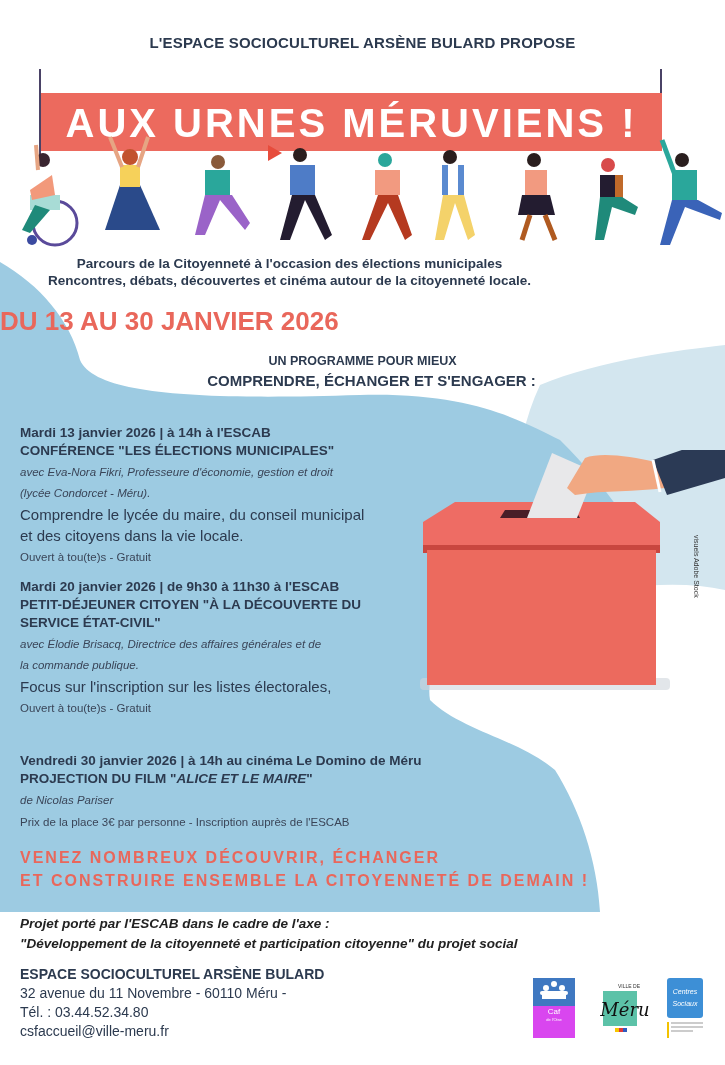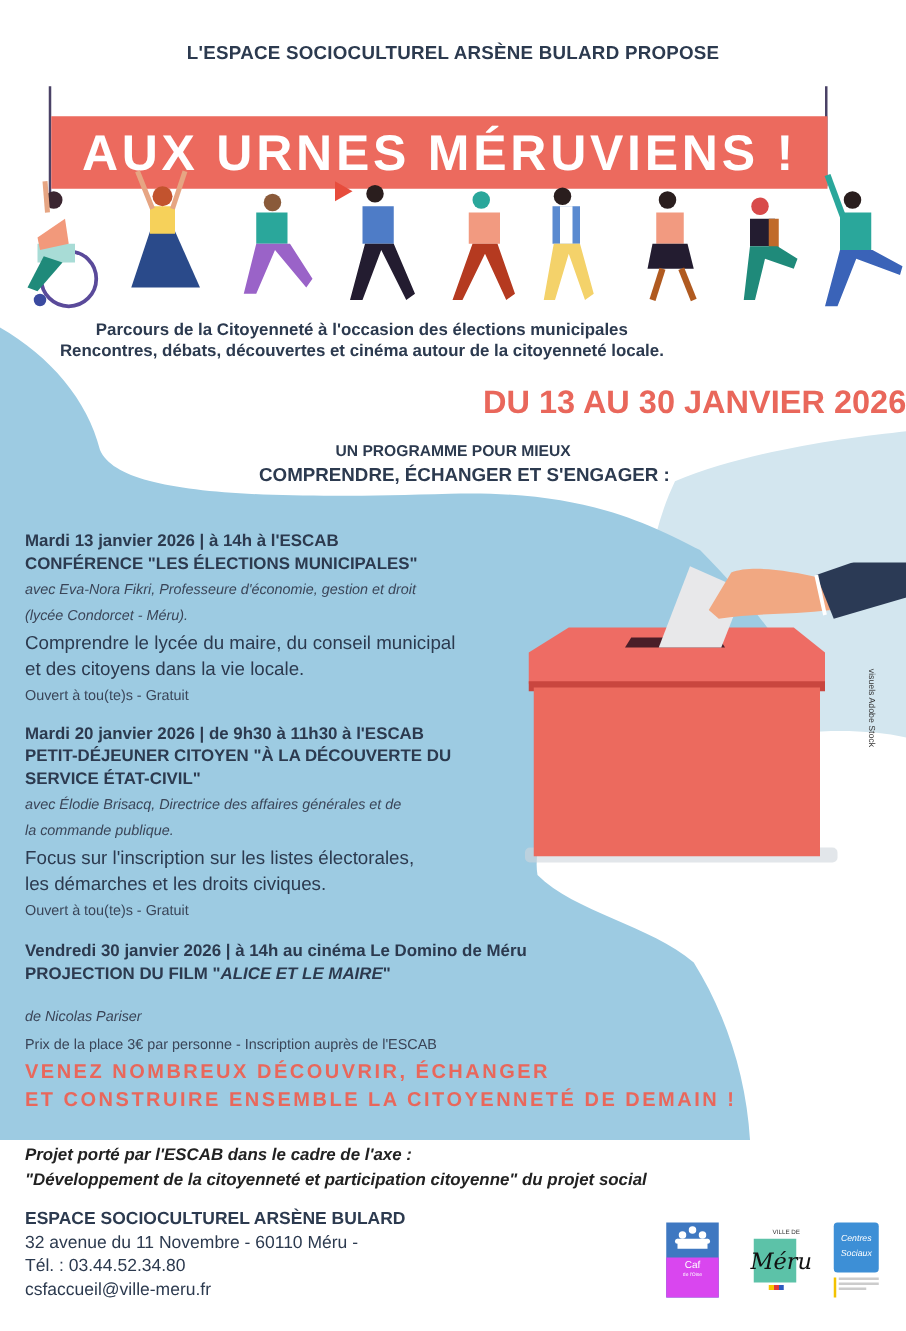--- a/index.html
+++ b/index.html
@@ -5,21 +5,21 @@
   html,body{margin:0;padding:0;}
   body{width:725px;height:1065px;position:relative;overflow:hidden;background:#ffffff;font-family:"Liberation Sans",sans-serif;color:#2c3a4f;}
   .abs{position:absolute;}
   .bg-svg{position:absolute;left:0;top:0;width:725px;height:1065px;z-index:0;}
   .layer{position:relative;z-index:2;}
   .kicker{position:absolute;left:0;width:725px;top:34px;text-align:center;font-size:15px;font-weight:bold;letter-spacing:0.2px;color:#2c3a4f;}
   .banner{position:absolute;left:41px;top:69px;width:621px;height:58px;background:#ec6a5e;color:#fff;text-align:center;font-size:40px;font-weight:bold;letter-spacing:3px;line-height:60px;margin-top:24px;}
   .pole{position:absolute;width:2px;background:#4a4266;}
   .people{position:absolute;left:10px;top:135px;width:715px;height:115px;}
   .intro{position:absolute;left:0;width:579px;top:255px;text-align:center;font-size:13.5px;font-weight:bold;color:#2c3a4f;line-height:17px;}
-  .dates{position:absolute;left:0;width:725px;top:306px;text-align:right;font-size:26px;font-weight:bold;color:#e9675b;}
+  .dates{position:absolute;left:0;width:725px;top:306px;text-align:left;font-size:26px;font-weight:bold;color:#e9675b;}
   .prog1{position:absolute;left:0;width:725px;top:354px;text-align:center;font-size:12.5px;font-weight:bold;color:#2c3a4f;}
   .prog2{position:absolute;left:11px;width:721px;top:372px;text-align:center;font-size:15px;font-weight:bold;color:#2c3a4f;}
   .event{position:absolute;left:20px;width:390px;color:#2c3a4f;}
   .ev-head{font-size:13.5px;font-weight:bold;line-height:18px;}
   .ev-by{font-size:11.5px;font-style:italic;line-height:21px;color:#3a4558;}
   .ev-desc{font-size:15px;line-height:21px;color:#2c3a4f;}
   .ev-note{font-size:11.5px;line-height:22px;color:#3a4558;}
   .cta{position:absolute;left:20px;top:846px;font-size:16px;font-weight:bold;letter-spacing:2px;color:#e9675b;line-height:23px;}
   .project{position:absolute;left:20px;top:914px;font-size:13.5px;font-weight:bold;font-style:italic;color:#222;line-height:20px;}
   .contact{position:absolute;left:20px;top:965px;font-size:14px;color:#2c3a4f;line-height:19px;}
@@ -146,28 +146,27 @@
     <div class="ev-note">Ouvert à tou(te)s - Gratuit</div>
   </div>
 
   <div class="event" style="top:578px;">
     <div class="ev-head">Mardi 20 janvier 2026 | de 9h30 à 11h30 à l'ESCAB</div>
     <div class="ev-head">PETIT-DÉJEUNER CITOYEN "À LA DÉCOUVERTE DU</div>
     <div class="ev-head">SERVICE ÉTAT-CIVIL"</div>
     <div class="ev-by" style="margin-top:2px;">avec Élodie Brisacq, Directrice des affaires générales et de</div>
     <div class="ev-by">la commande publique.</div>
     <div class="ev-desc">Focus sur l'inscription sur les listes électorales,</div>
-    <div class="ev-desc">les démarches et les droits civiques.</div>
     <div class="ev-note">Ouvert à tou(te)s - Gratuit</div>
   </div>
 
   <div class="event" style="top:752px;width:500px;">
     <div class="ev-head">Vendredi 30 janvier 2026 | à 14h au cinéma Le Domino de Méru</div>
     <div class="ev-head"><span>PROJECTION DU FILM "</span><i>ALICE ET LE MAIRE</i><span>"</span></div>
-    <div class="ev-by" style="margin-top:16px;">de Nicolas Pariser</div>
+    <div class="ev-by" style="margin-top:2px;">de Nicolas Pariser</div>
     <div class="ev-note">Prix de la place 3€ par personne - Inscription auprès de l'ESCAB</div>
   </div>
 
   <div class="cta">
     <div>VENEZ NOMBREUX DÉCOUVRIR, ÉCHANGER</div>
     <div>ET CONSTRUIRE ENSEMBLE LA CITOYENNETÉ DE DEMAIN !</div>
   </div>
 
   <div class="project">
     <div>Projet porté par l'ESCAB dans le cadre de l'axe :</div>

